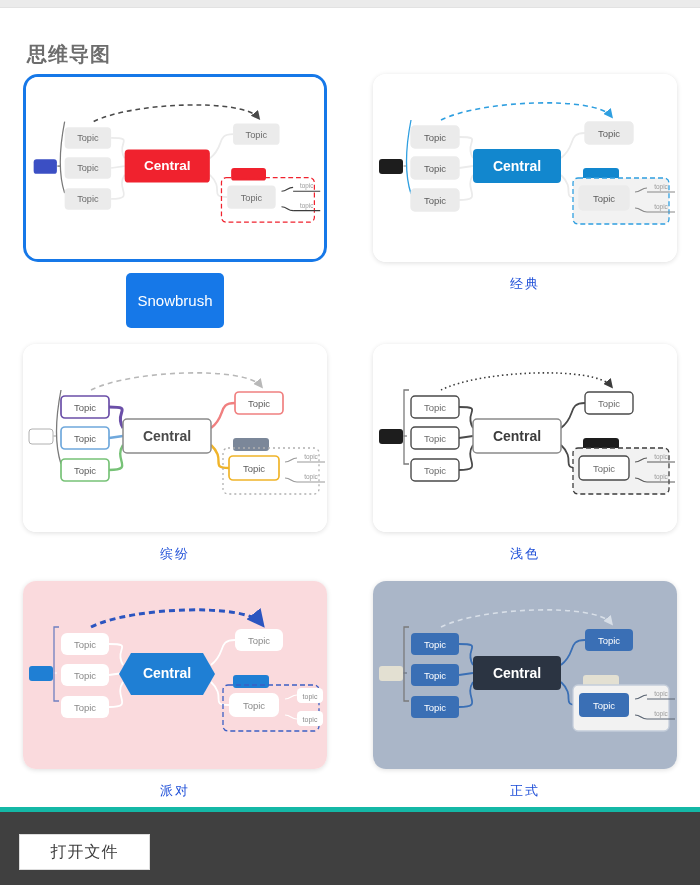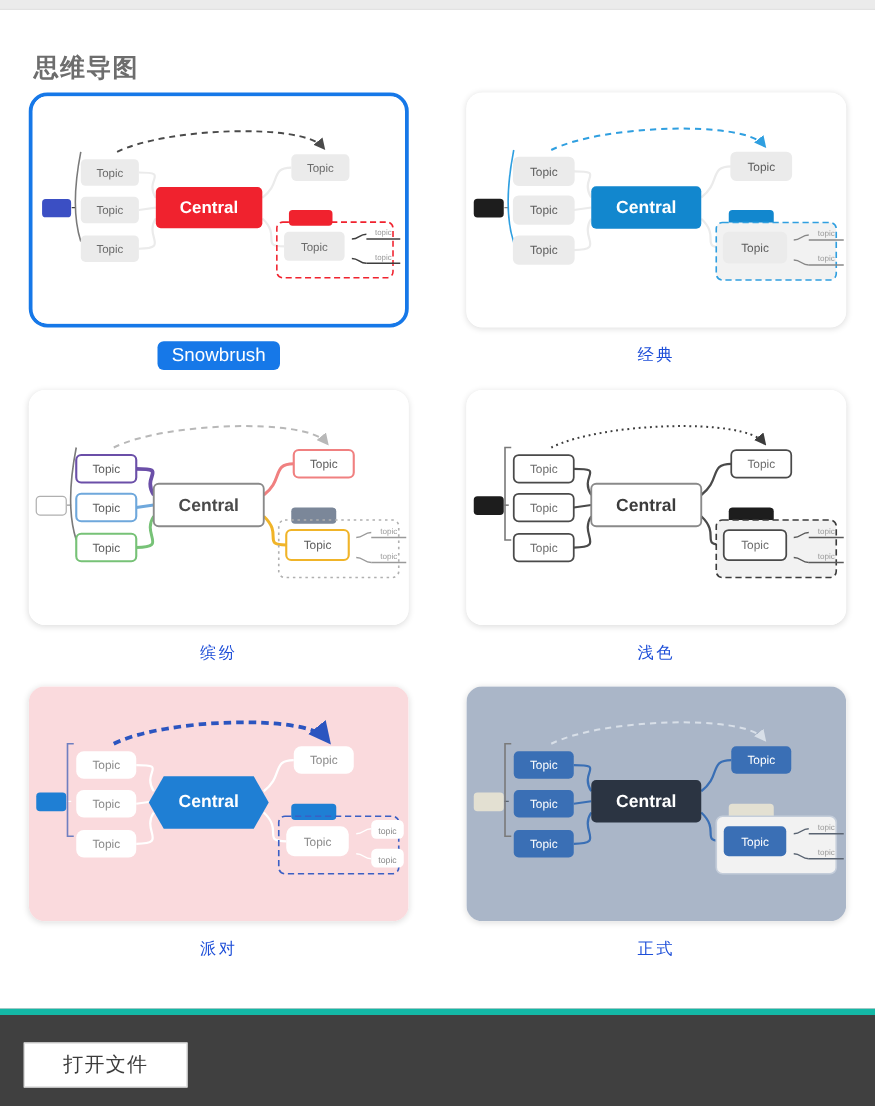--- a/index.html
+++ b/index.html
@@ -27,21 +27,21 @@
   }
   .card.selected{
     border:3px solid #1678e8;border-radius:15px;
     width:298px;height:182px;box-shadow:none;
   }
   .card-label{
     margin-top:11px;font-size:13px;color:#1d4ed8;letter-spacing:2px;
     height:22px;line-height:22px;
   }
   .card-label.badge{
-    background:#1678e8;color:#ffffff;border-radius:5px;padding:3px 11px;
+    background:#1678e8;color:#ffffff;border-radius:5px;padding:19px 11px;
     letter-spacing:0;font-size:15px;height:auto;line-height:normal;
   }
 
   .stage{position:absolute;left:0;top:0;width:100%;height:100%;}
   .stage svg{display:block;width:100%;height:100%;}
 
   .bottom-bar{
     position:absolute;left:0;top:807px;width:700px;height:78px;
     background:#404040;border-top:5px solid #14b8a6;
   }

